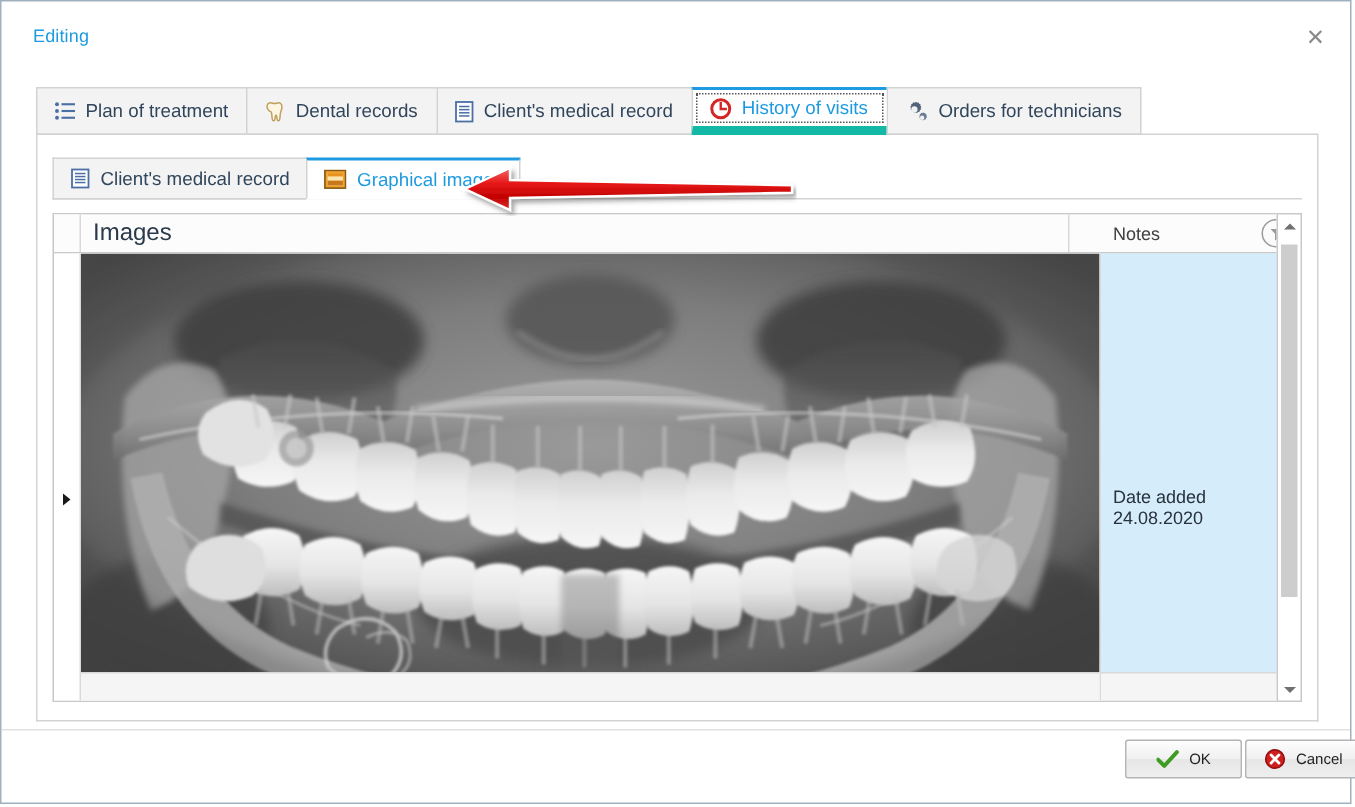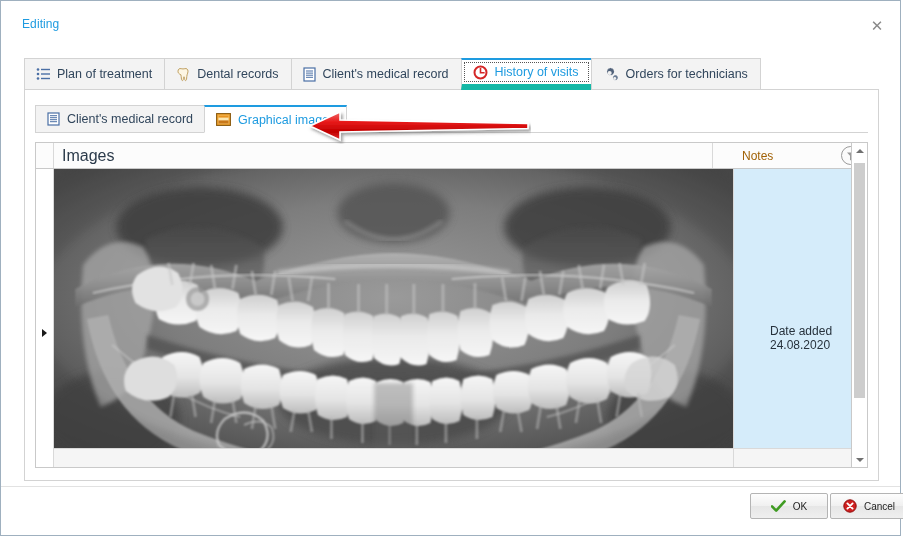--- a/index.html
+++ b/index.html
@@ -180,21 +180,21 @@
     cursor: pointer;
   }
   .hdr-notes {
     width: 133px;
     display: flex;
     align-items: center;
     justify-content: space-between;
     padding: 0 7px 0 8px;
     box-sizing: border-box;
     font-size: 12px;
-    color: #a16207;
+    color: #404040;
     cursor: pointer;
     margin-left: 21px;
   }
   .filter-icon {
     width: 17px; height: 17px;
     border: 1px solid #9a9a9a;
     border-radius: 50%;
     display: flex;
     align-items: center;
     justify-content: center;
@@ -241,21 +241,20 @@
     box-sizing: border-box;
     cursor: pointer;
   }
   .notes-text {
     position: absolute;
     left: 8px; top: 155px;
     font-size: 12px;
     color: #27323c;
     line-height: 14px;
     white-space: pre-line;
-    margin-left: 28px;
   }
   .row-filler {
     position: absolute;
     left: 0; right: 0;
     top: 279px; bottom: 0;
     background: #f5f5f5;
     border-top: 1px solid #d9d9d9;
   }
 
   

